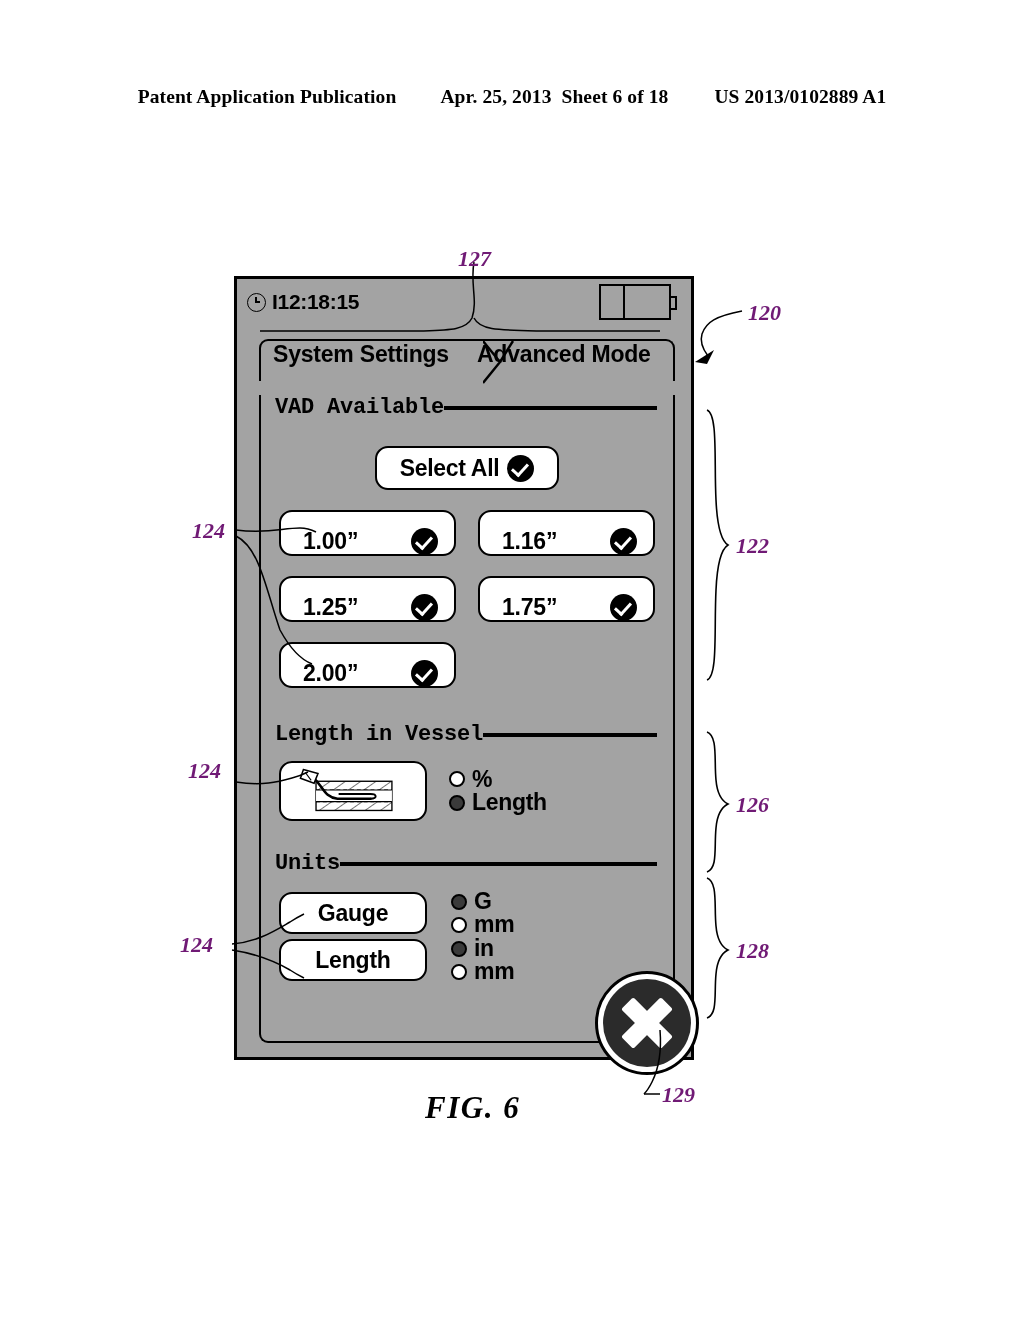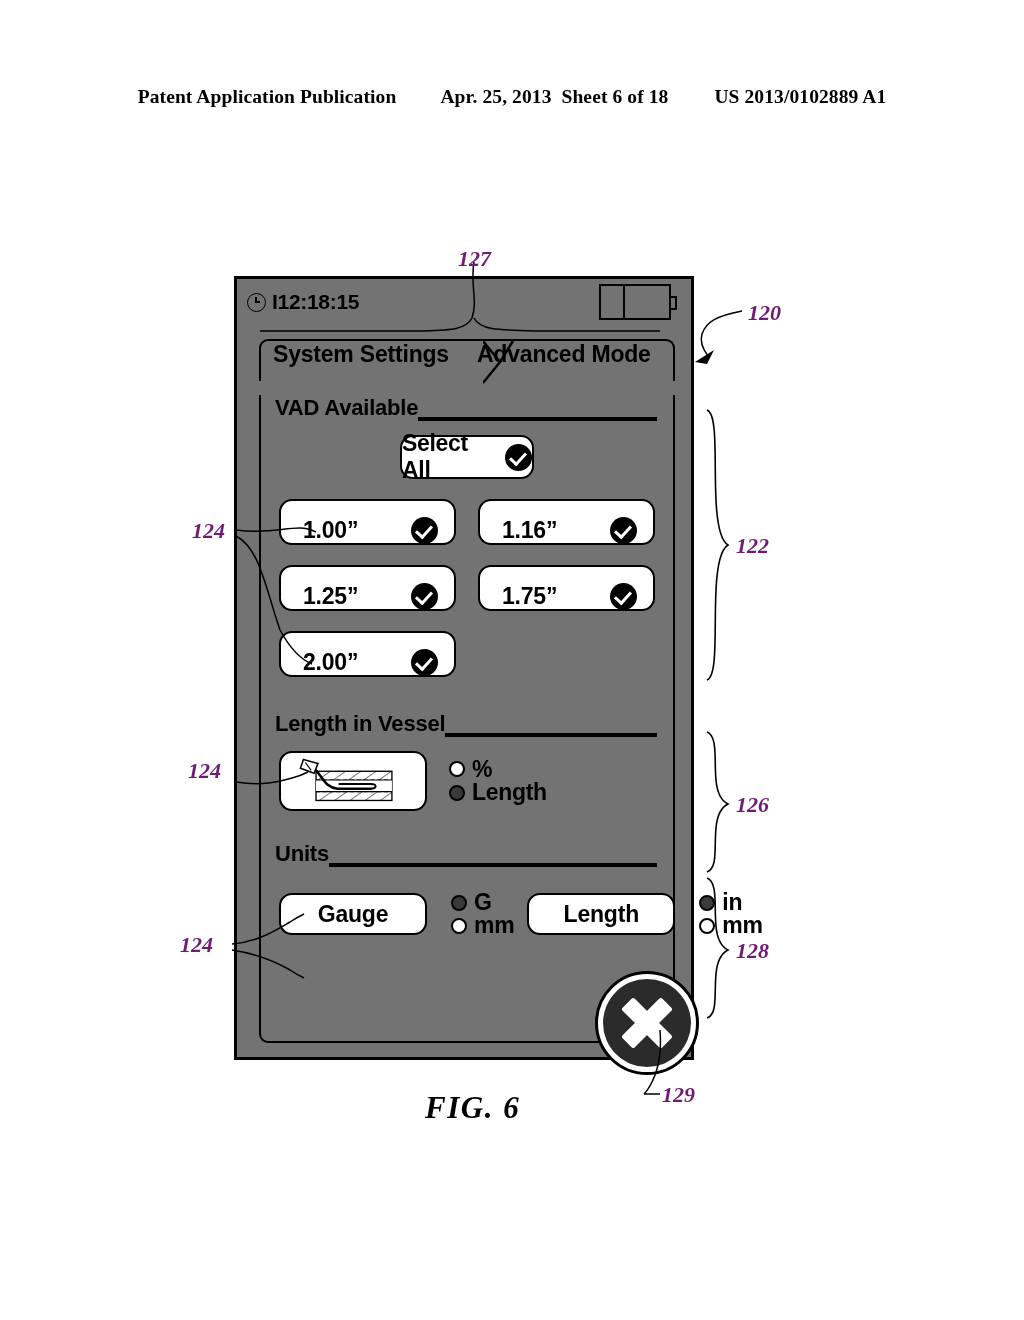--- a/index.html
+++ b/index.html
@@ -37,21 +37,21 @@
 
   
   .device {
     position: absolute;
     left: 234px;
     top: 276px;
     width: 460px;
     height: 784px;
     border: 3px solid #000;
     box-sizing: border-box;
-    background: #737373;
+    background: #a3a3a3;
   }
 
   
   .statusbar {
     position: absolute;
     left: 0; top: 0;
     width: 100%;
     height: 46px;
     display: flex;
     align-items: center;
@@ -151,21 +151,22 @@
     border-top: none;
     border-radius: 0 0 9px 9px;
     height: 648px;
     box-sizing: border-box;
     padding: 0 14px;
   }
 
   
   .section-head {
     display: flex;
-    align-items: flex-end;
+    align-items: center;
+    font-family: Liberation Mono, monospace;
   }
   .section-head .title {
     font-size: 22px;
     font-weight: bold;
     white-space: nowrap;
     letter-spacing: -0.2px;
   }
   .section-head .rule {
     flex: 1 1 auto;
     height: 4px;
@@ -179,23 +180,23 @@
     border-radius: 13px;
     background: #fff;
     box-sizing: border-box;
     display: flex;
     align-items: center;
     justify-content: center;
     font-weight: bold;
     color: #000;
   }
   .select-all {
-    width: 134px;
+    width: 184px;
     height: 44px;
-    margin: 14px auto 0 auto;
+    margin: 26px auto 0 auto;
     font-size: 23px;
     gap: 8px;
     letter-spacing: -0.3px;
   }
   .vad-grid {
     display: grid;
     grid-template-columns: 1fr 1fr;
     gap: 20px 22px;
     margin-top: 20px;
     padding: 0 4px;
@@ -263,24 +264,25 @@
   }
   .vessel-btn {
     width: 148px;
     height: 60px;
     position: relative;
     overflow: hidden;
   }
 
   
   .units-rows {
-    margin-top: 24px;
+    margin-top: 14px;
     padding-left: 4px;
     display: flex;
-    gap: 13px;
+    flex-direction: column;
+    gap: 0;
   }
   .unit-line {
     display: flex;
     align-items: center;
     gap: 24px;
   }
   .unit-btn {
     width: 148px;
     height: 42px;
     font-size: 23px;

